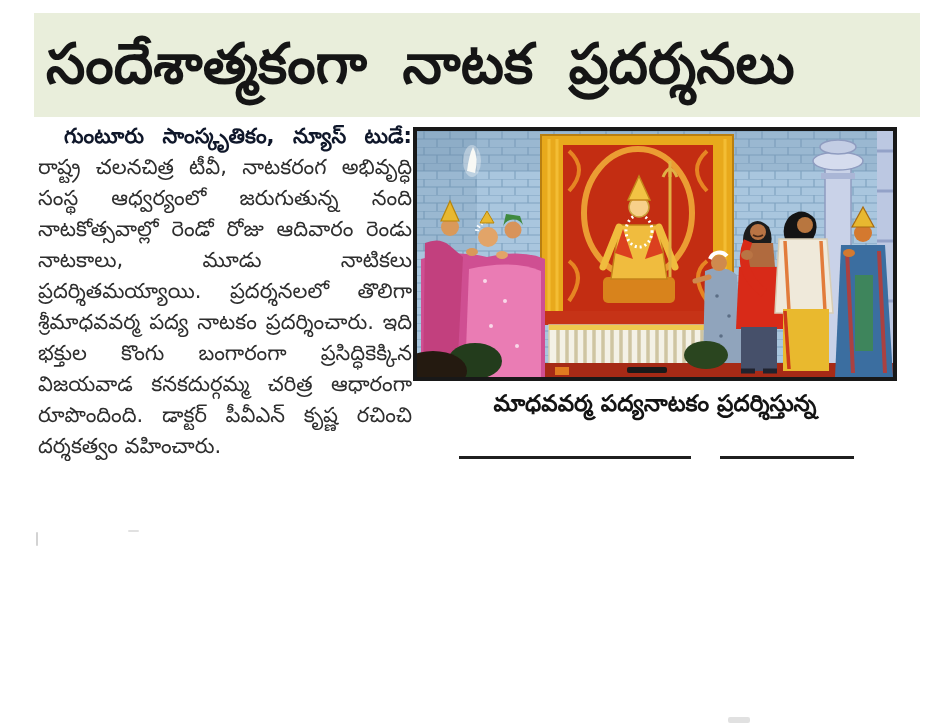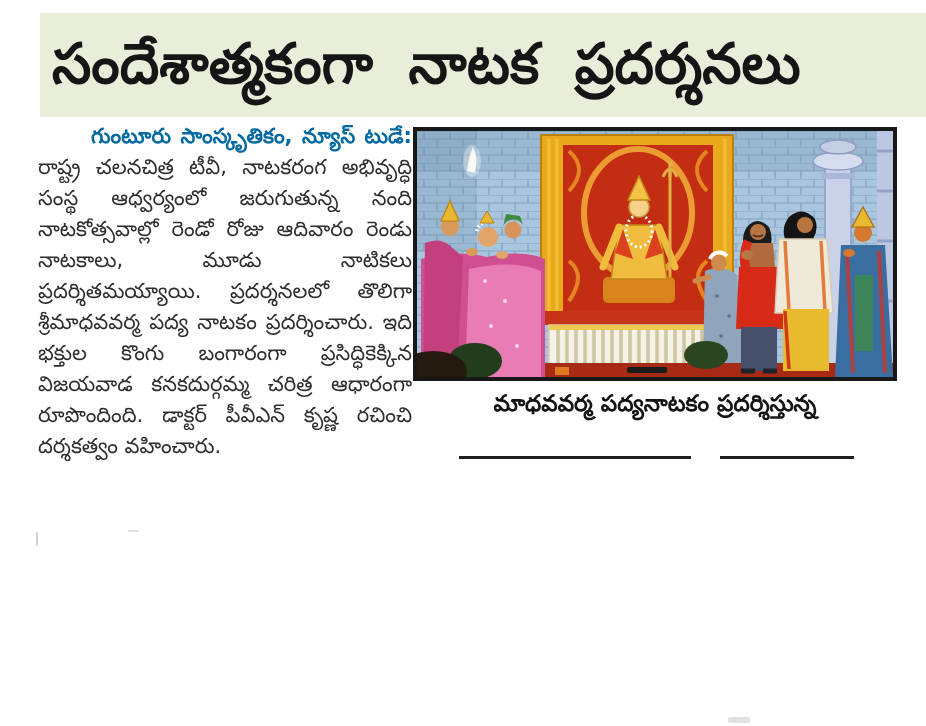--- a/index.html
+++ b/index.html
@@ -5,39 +5,39 @@
   * { box-sizing: border-box; }
   html,body { margin:0; padding:0; background:#ffffff; }
   .page {
     position: relative;
     width: 926px; height: 726px;
     background: #ffffff;
     font-family: "DejaVu Sans", sans-serif;
     overflow: hidden;
   }
   .headline-band {
-    position: absolute; left: 40px; top: 13px;
+    position: absolute; left: 34px; top: 13px;
     width: 886px; height: 104px;
     background: #e9eedb;
   }
   .headline-band h1 {
     margin: 0; padding: 0 10px 0 12px;
     font-size: 56px; font-weight: bold;
     line-height: 102px;
     letter-spacing: 0px; word-spacing: 16px;
     color: #151515; white-space: nowrap;
   }
   .article-body {
     position: absolute; left: 38px; top: 121px;
     width: 374px; margin: 0;
     font-size: 21px; line-height: 31px;
     text-align: justify; text-indent: 26px;
     color: #2e2e2e;
   }
-  .article-body strong { color: #0369a1; margin-left: 27px; }
+  .article-body strong { color: #0f172a; }
   .photo-figure {
     position: absolute; left: 413px; top: 127px;
     width: 484px; margin: 0;
   }
   .photo-frame {
     width: 484px; height: 254px;
     border: 4px solid #181818;
     background: #a9c6de;
   }
   .photo-frame svg { display: block; width: 100%; height: 100%; }

